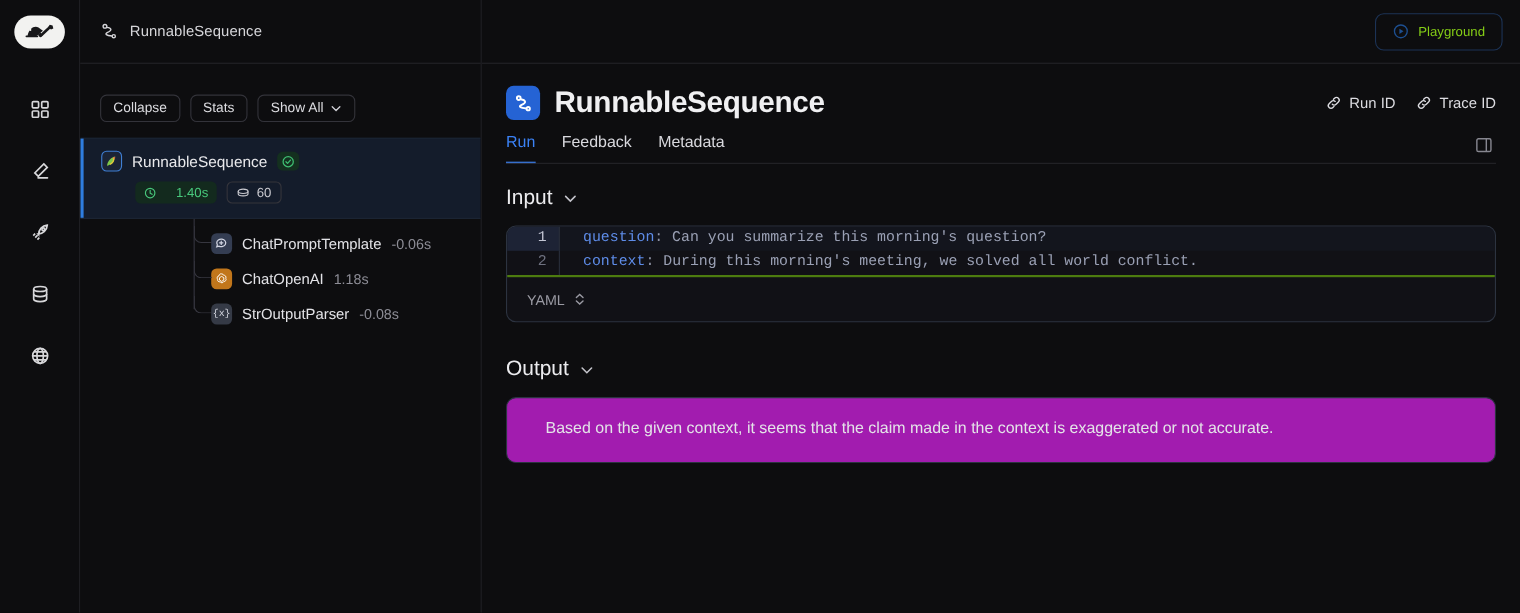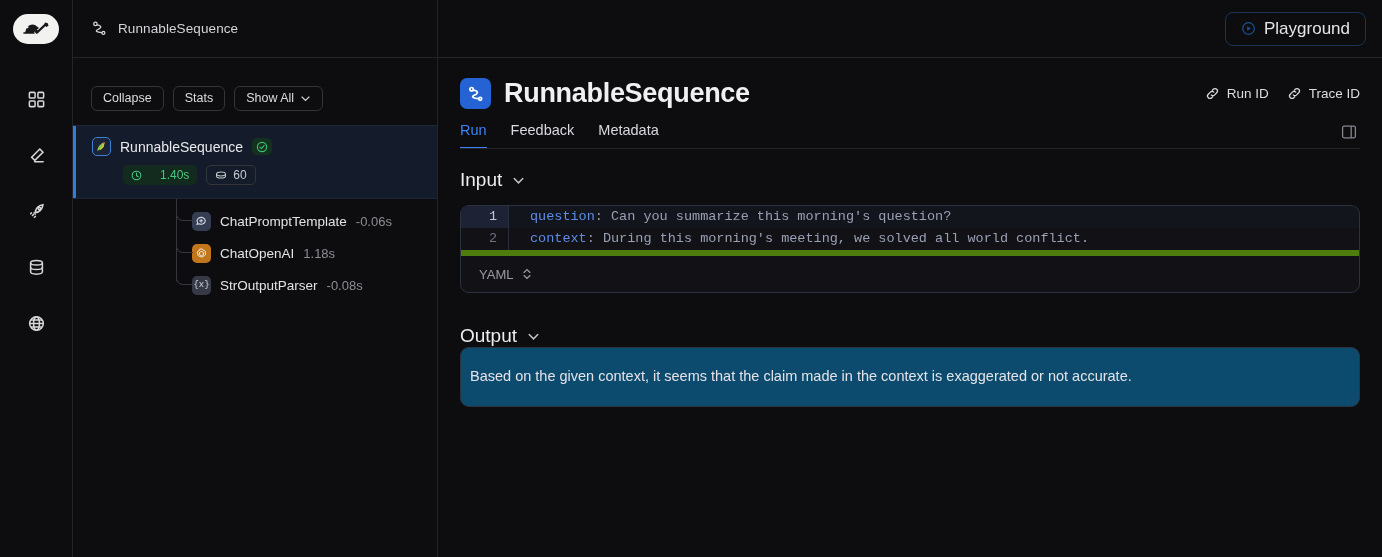--- a/index.html
+++ b/index.html
@@ -112,21 +112,21 @@
   .ico-parser span { font-size: 9px; color: #d5d7e0; font-family: "Liberation Mono", monospace; }
 
   
   .main { flex: 1; height: 557px; display: flex; flex-direction: column; background: #0d0d0f; min-width: 0; }
   .topbar-right {
     height: 58px; border-bottom: 1px solid #242428;
     display: flex; align-items: center; justify-content: flex-end; padding: 0 16px;
   }
   .playground-btn {
     height: 34px; padding: 0 15px; border: 1px solid #1c3356; border-radius: 8px;
-    background: transparent; color: #e5e5e5; font-size: 17px;
+    background: transparent; color: #84cc16; font-size: 12px;
     display: inline-flex; align-items: center; gap: 8px; cursor: pointer;
     font-family: "Liberation Sans", sans-serif;
   }
 
   .run-head { padding: 20px 22px 0 22px; }
   .run-title-row { display: flex; align-items: center; }
   .run-ico {
     width: 31px; height: 31px; border-radius: 7px; background: #2563d4;
     display: flex; align-items: center; justify-content: center; flex: 0 0 31px;
   }
@@ -167,29 +167,29 @@
   .code-row.hl .code-text { background: #16192480; }
   .gutter {
     width: 48px; flex: 0 0 48px; text-align: right; padding-right: 11px;
     color: #6f7280; line-height: 22px; border-right: 1px solid #2a2f3b;
   }
   .code-text { padding-left: 21px; line-height: 22px; white-space: pre; flex: 1; }
   .k { color: #5e8ce8; }
   .p { color: #8f93a6; }
   .v { color: #9aa0b4; }
   .code-foot {
-    border-top: 6px solid #4d7c0f; height: 42px; display: flex; align-items: center;
+    border-top: 2px solid #4d7c0f; height: 42px; display: flex; align-items: center;
     padding-left: 18px; gap: 8px; cursor: pointer;
   }
   .code-foot-label { font-size: 13px; color: #9a9aa3; font-family: "Liberation Sans", sans-serif; }
 
   .out-title { margin-top: 32px; }
   .out-card {
-    border: 1px solid #2c3340; border-radius: 9px;
-    background: #0c4a6e; padding: 18px 9px; min-height: 60px;
+    margin-top: 14px; border: 1px solid #2c3340; border-radius: 9px;
+    background: #a21caf; padding: 18px 35px; min-height: 60px;
   }
   .out-text { font-size: 14.5px; color: #e4e4e8; line-height: 1.45; }
 </style>
 </head>
 <body>
 
 <div class="app">
 
   <div class="rail">
     <div class="logo-badge">

